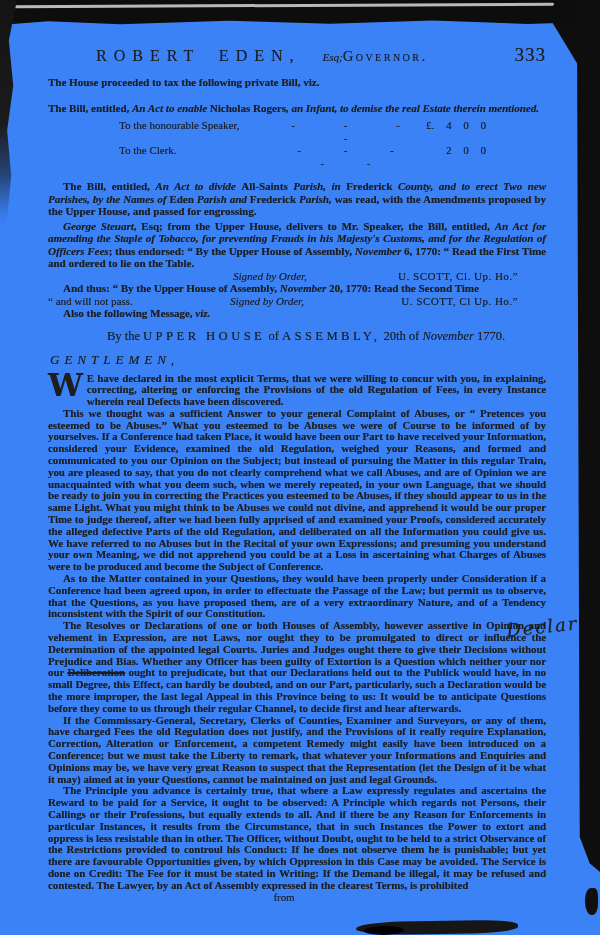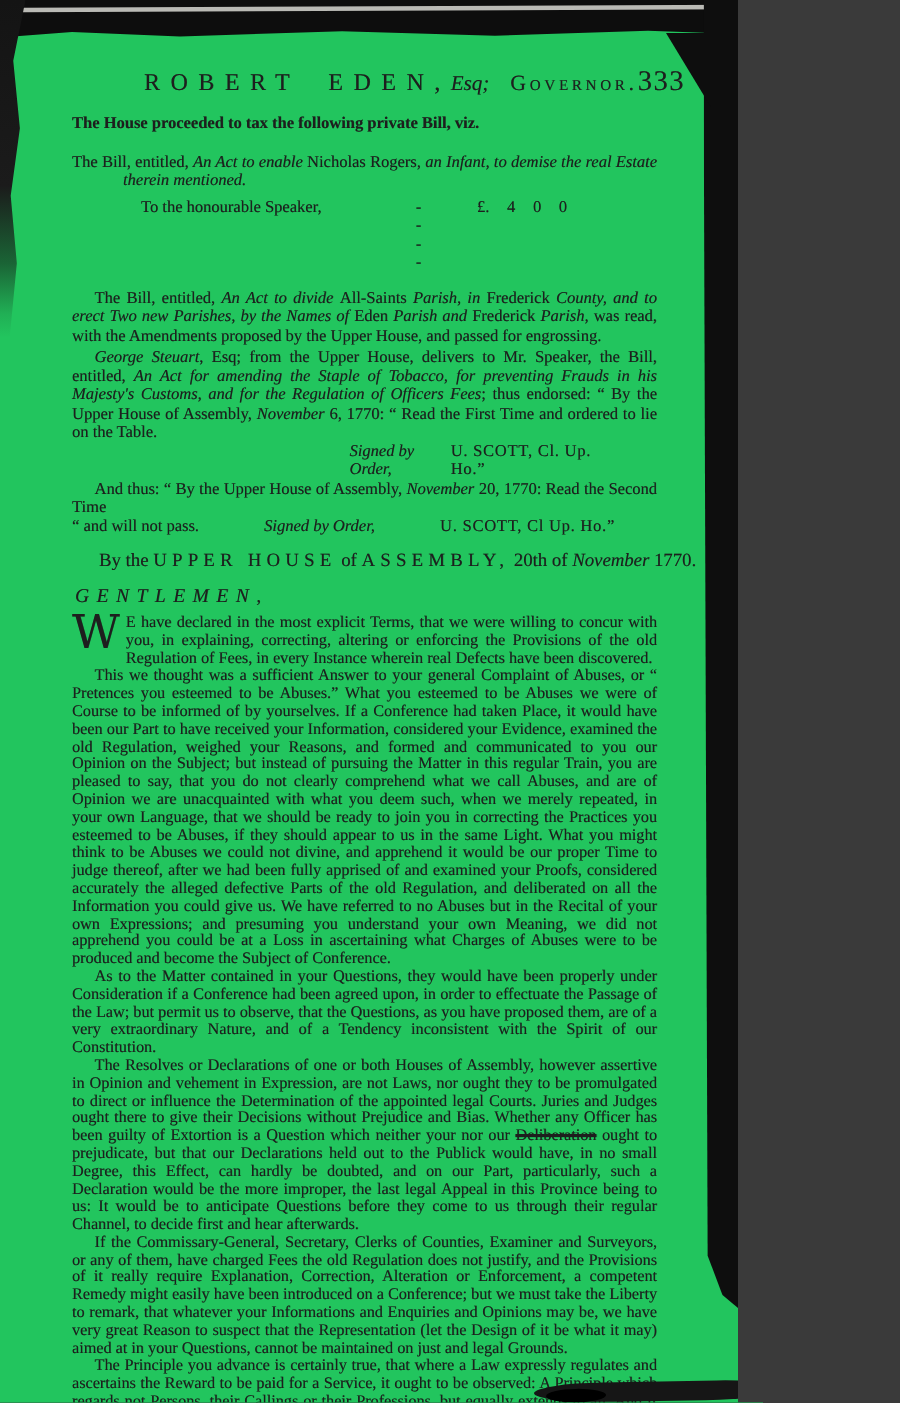--- a/index.html
+++ b/index.html
@@ -1,17 +1,17 @@
 <!DOCTYPE html>
 <html><head>
 <meta charset="utf-8">
 <style>
   html,body{margin:0;padding:0;}
   body{width:600px;height:935px;overflow:hidden;background:#3a3a3a;}
-  .scan{position:relative;width:492px;height:935px;background:#22c55e;overflow:hidden;
+  .scan{position:relative;width:600px;height:935px;background:#3b82f6;overflow:hidden;
         font-family:"Liberation Serif","DejaVu Serif",serif;color:#1e1e1e;}
   .scan *{box-sizing:border-box;}
 
   
   .edge-top{position:absolute;top:0;left:0;width:600px;height:25px;background:#0d0d0d;
             clip-path:polygon(0 0,100% 0,100% 86%,88% 96%,72% 82%,55% 95%,38% 83%,20% 97%,8% 85%,0 100%);}
   .edge-top-streak{position:absolute;top:4px;left:14px;width:540px;height:3px;background:#d9d9d4;
             transform:rotate(-0.25deg);border-radius:2px;opacity:.85;}
   .edge-right{position:absolute;top:0;right:0;width:23px;height:872px;background:#0e0e0e;
             clip-path:polygon(0 0,100% 0,100% 100%,55% 99%,12% 96%,0 3%);}
@@ -26,38 +26,38 @@
             border-radius:50%;}
   .mark-bottom-right{position:absolute;left:585px;top:888px;width:13px;height:27px;background:#101010;
             border-radius:45% 30% 40% 50%;}
 
   
   .page{position:absolute;inset:0;padding:44px 54px 0 48px;}
   .ink{text-shadow:0.2px 0.2px 0 rgba(10,10,10,.45);}
 
   .header-row{display:flex;align-items:baseline;margin:0 0 10px 48px;white-space:nowrap;}
   .gov-name{font-size:16px;letter-spacing:7px;word-spacing:8px;}
-  .gov-esq{font-style:italic;font-size:14px;margin-left:0;}
-  .gov-office{font-variant:small-caps;font-size:14.5px;letter-spacing:2.5px;margin-left:14px;text-align:center;}
+  .gov-esq{font-style:italic;font-size:11px;margin-left:22px;}
+  .gov-office{font-variant:small-caps;font-size:14.5px;letter-spacing:2.5px;text-align:center;}
   .pgnum{margin-left:auto;font-size:19px;letter-spacing:1px;}
 
   .toptext{font-size:11px;line-height:12.5px;}
   .intro{margin-bottom:13px;font-weight:bold;}
   .bill-rogers{padding-left:34px;text-indent:-34px;text-align:justify;margin-bottom:5px;}
 
   .fees{margin:0 60px 11px 46px;}
-  .fee-row{display:flex;align-items:baseline;}
+  .fee-row{display:flex;align-items:baseline;margin-left:25px;}
   .fee-label{flex:0 0 168px;}
   .fee-dashes{flex:1;text-align:center;}
   .fee-row:nth-child(1) .fee-dashes{word-spacing:46px;}
   .fee-row:nth-child(2) .fee-dashes{word-spacing:40px;}
   .fee-amount{flex:0 0 82px;text-align:right;word-spacing:9px;}
   .fee-row:nth-child(2) .fee-amount{padding-left:13px;}
 
-  .para{ text-align:justify;}
+  .para{ text-align:justify;font-weight:bold;}
   .indent{text-indent:15px;}
   .bill-allsaints{margin-bottom:2px;}
 
   .sig-row{display:flex;justify-content:space-between;padding-left:185px;padding-right:28px;}
   .sig-row2{display:flex;justify-content:space-between;padding-right:28px;}
   .sig-center{font-style:italic;}
   .sig-name{letter-spacing:.5px;}
 
   .message-heading{text-align:center;font-size:12.5px;margin:9px 0 8px 18px;white-space:nowrap;}
   .salutation{font-size:13px;letter-spacing:5px;margin:0 0 5px 2px;font-style:italic;}
@@ -94,39 +94,45 @@
       <div class="intro">The House proceeded to tax the following private Bill, viz.</div>
 
       <div class="para bill-rogers"><span>The Bill, entitled, </span><span class="seg-i">An Act to enable </span><span>Nicholas Rogers</span><span class="seg-i">, an Infant, to demise the real Estate therein mentioned.</span></div>
 
       <div class="fees">
         <div class="fee-row">
           <span class="fee-label">To the honourable Speaker,</span>
           <span class="fee-dashes">- - - -</span>
           <span class="fee-amount">£. 4 0 0</span>
         </div>
+        <div class="fee-row">
+          <span class="fee-label">To the Clerk.</span>
+          <span class="fee-dashes">- - - - -</span>
+          <span class="fee-amount">2 0 0</span>
+        </div>
       </div>
 
       <div class="para indent bill-allsaints"><span>The Bill, entitled, </span><span class="seg-i">An Act to divide </span><span>All-Saints </span><span class="seg-i">Parish, in </span><span>Frederick </span><span class="seg-i">County, and to erect Two new Parishes, by the Names of </span><span>Eden </span><span class="seg-i">Parish and </span><span>Frederick </span><span class="seg-i">Parish,</span><span> was read, with the Amendments proposed by the Upper House, and passed for engrossing.</span></div>
 
       <div class="para indent"><span class="seg-i">George Steuart</span><span>, Esq; from the Upper House, delivers to Mr. Speaker, the Bill, entitled, </span><span class="seg-i">An Act for amending the Staple of Tobacco, for preventing Frauds in his Majesty's Customs, and for the Regulation of Officers Fees</span><span>; thus endorsed: “ By the Upper House of Assembly, </span><span class="seg-i">November</span><span> 6, 1770: “ Read the First Time and ordered to lie on the Table.</span></div>
 
       <div class="sig-row">
         <span class="sig-center">Signed by Order,</span>
         <span class="sig-name">U. SCOTT, Cl. Up. Ho.”</span>
       </div>
 
       <div class="para indent"><span>And thus: “ By the Upper House of Assembly, </span><span class="seg-i">November</span><span> 20, 1770: Read the Second Time</span></div>
 
       <div class="sig-row2">
         <span>“ and will not pass.</span>
         <span class="sig-center">Signed by Order,</span>
         <span class="sig-name">U. SCOTT, Cl Up. Ho.”</span>
       </div>
 
+      <div class="para indent"><span>Also the following Message, </span><span class="seg-i">viz.</span></div>
     </div>
 
     <div class="message-heading"><span>By the </span><span class="seg-sp">UPPER HOUSE</span><span> of </span><span class="seg-sp">ASSEMBLY,</span><span> 20th of </span><span class="seg-i">November</span><span> 1770.</span></div>
 
     <div class="salutation">GENTLEMEN,</div>
 
     <div class="bodytext">
       <div class="para">
         <span class="dropcap">W</span><span><span>E have declared in the most explicit Terms, that we were willing to concur with you, in explaining, correcting, altering or enforcing the Provisions of the old Regulation of Fees, in every Instance wherein real Defects have been discovered.</span></span>
       </div>

